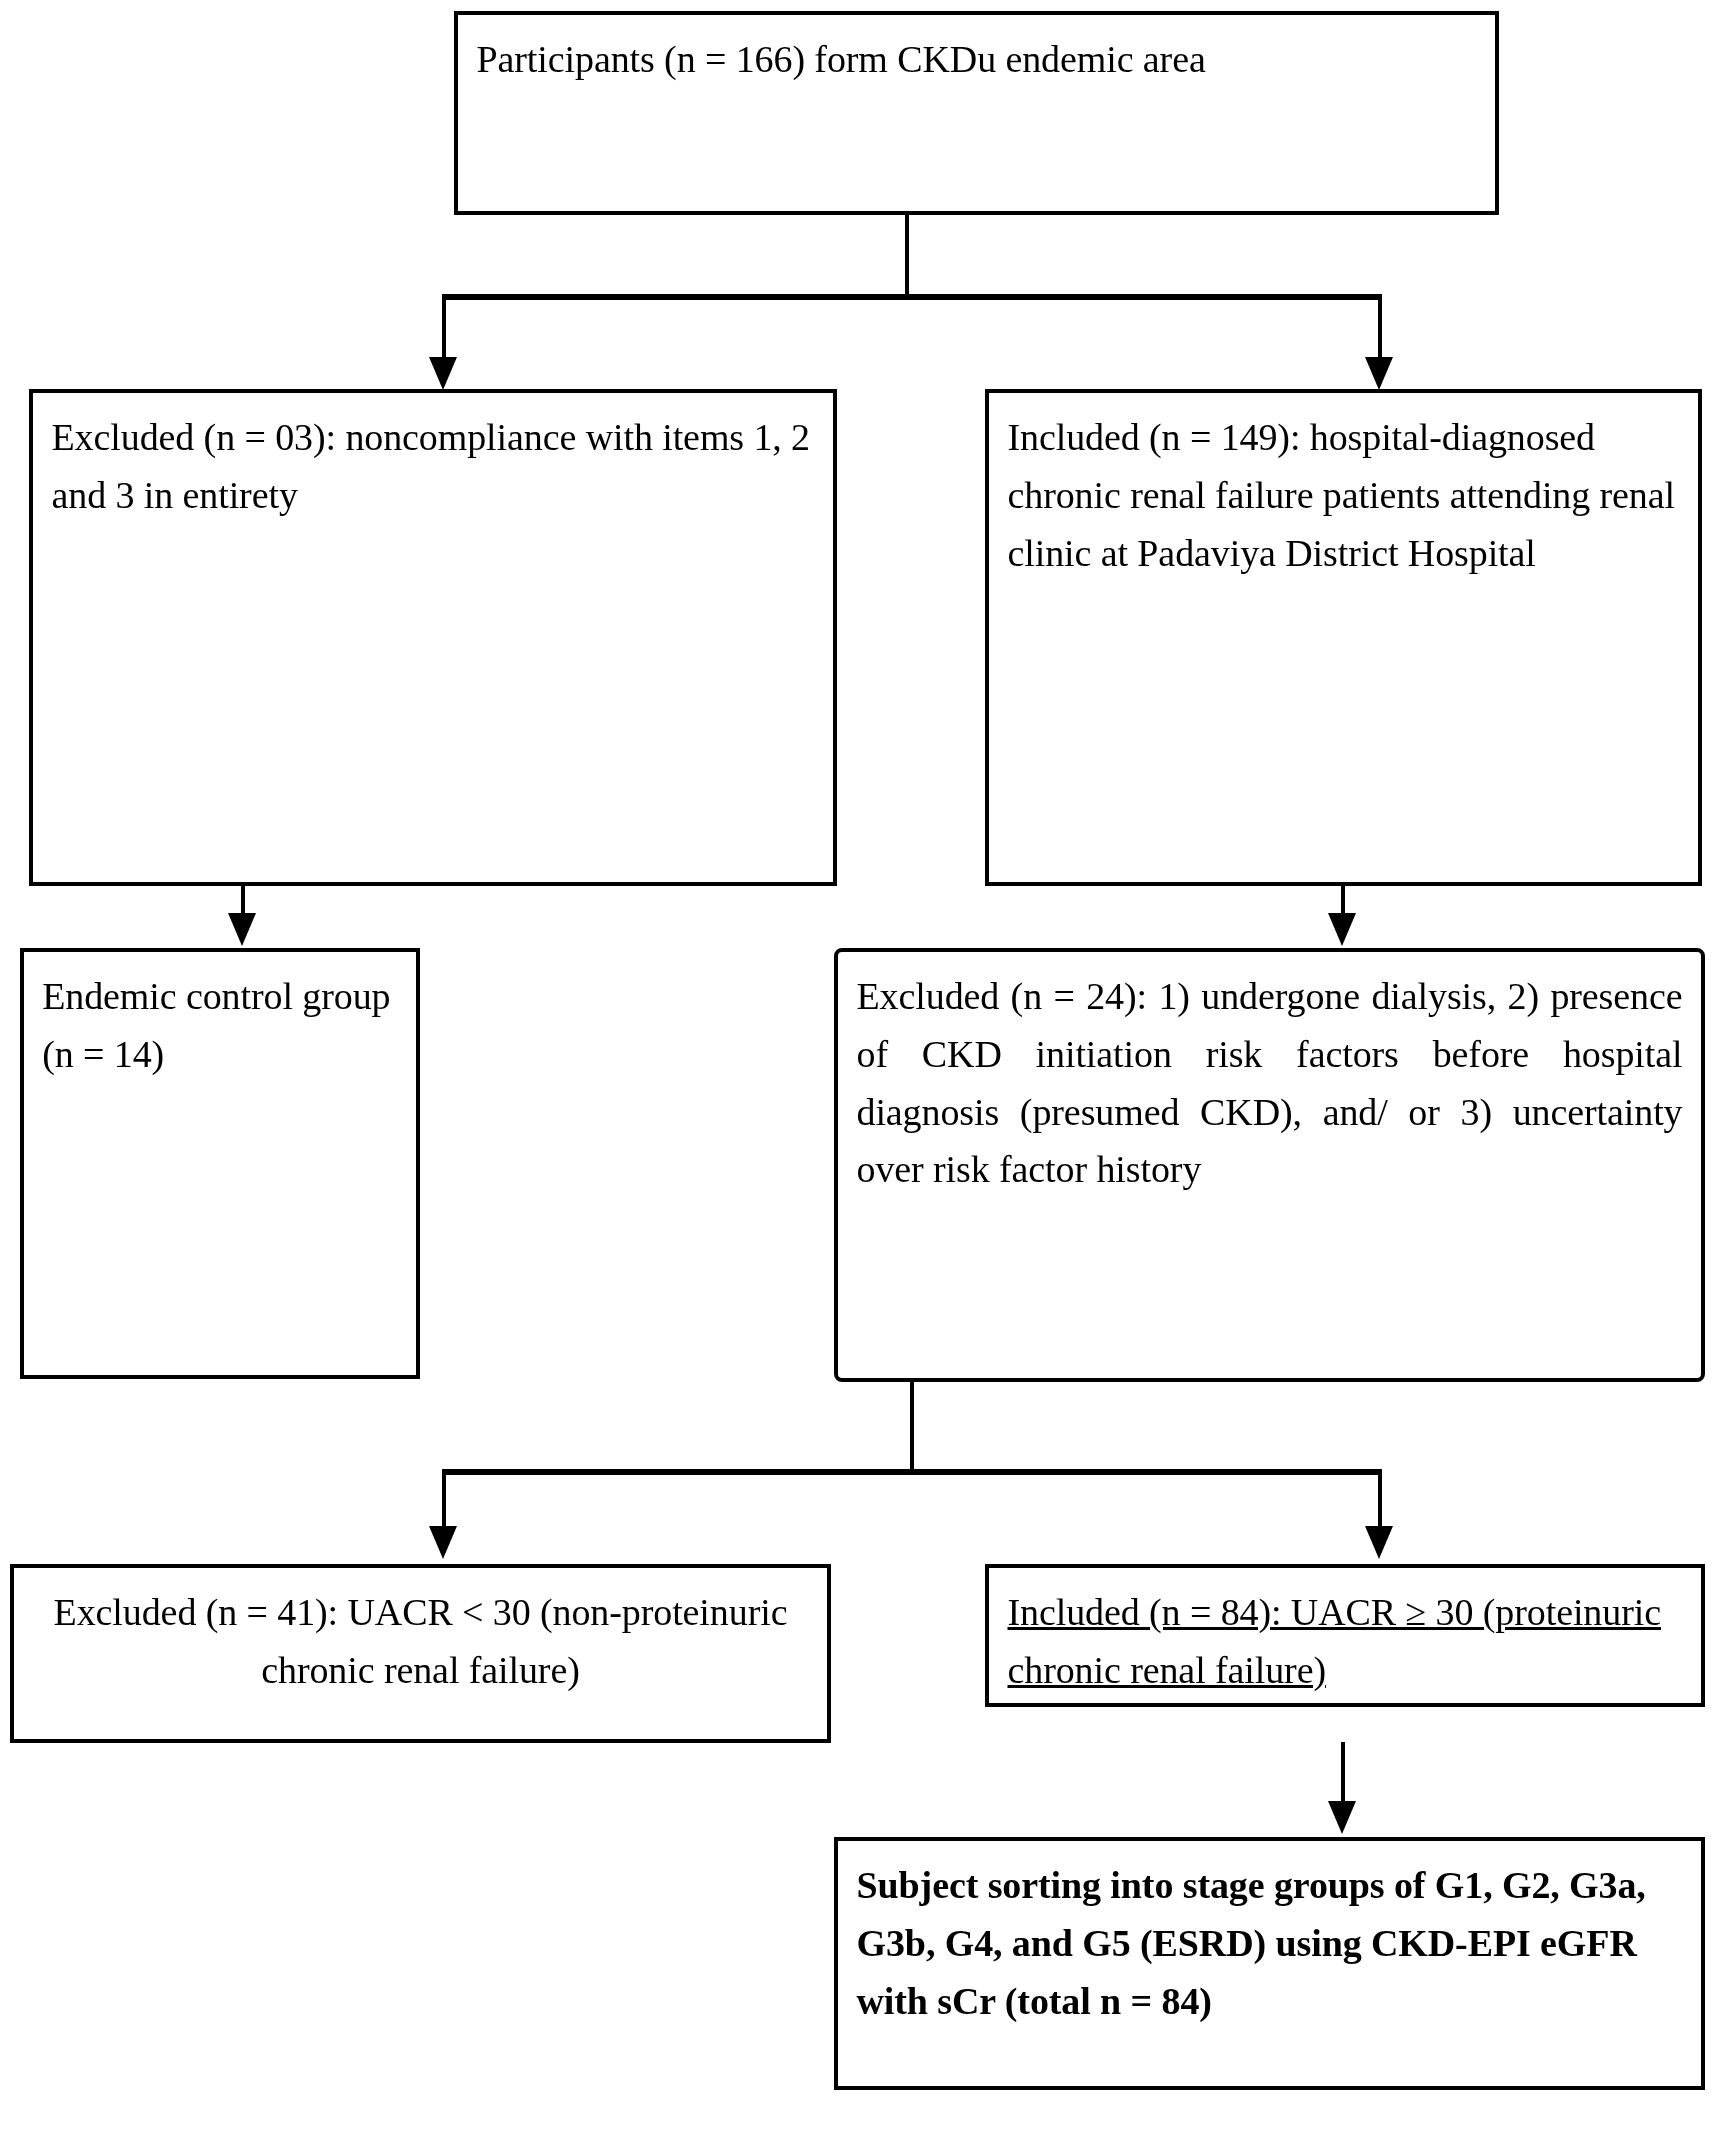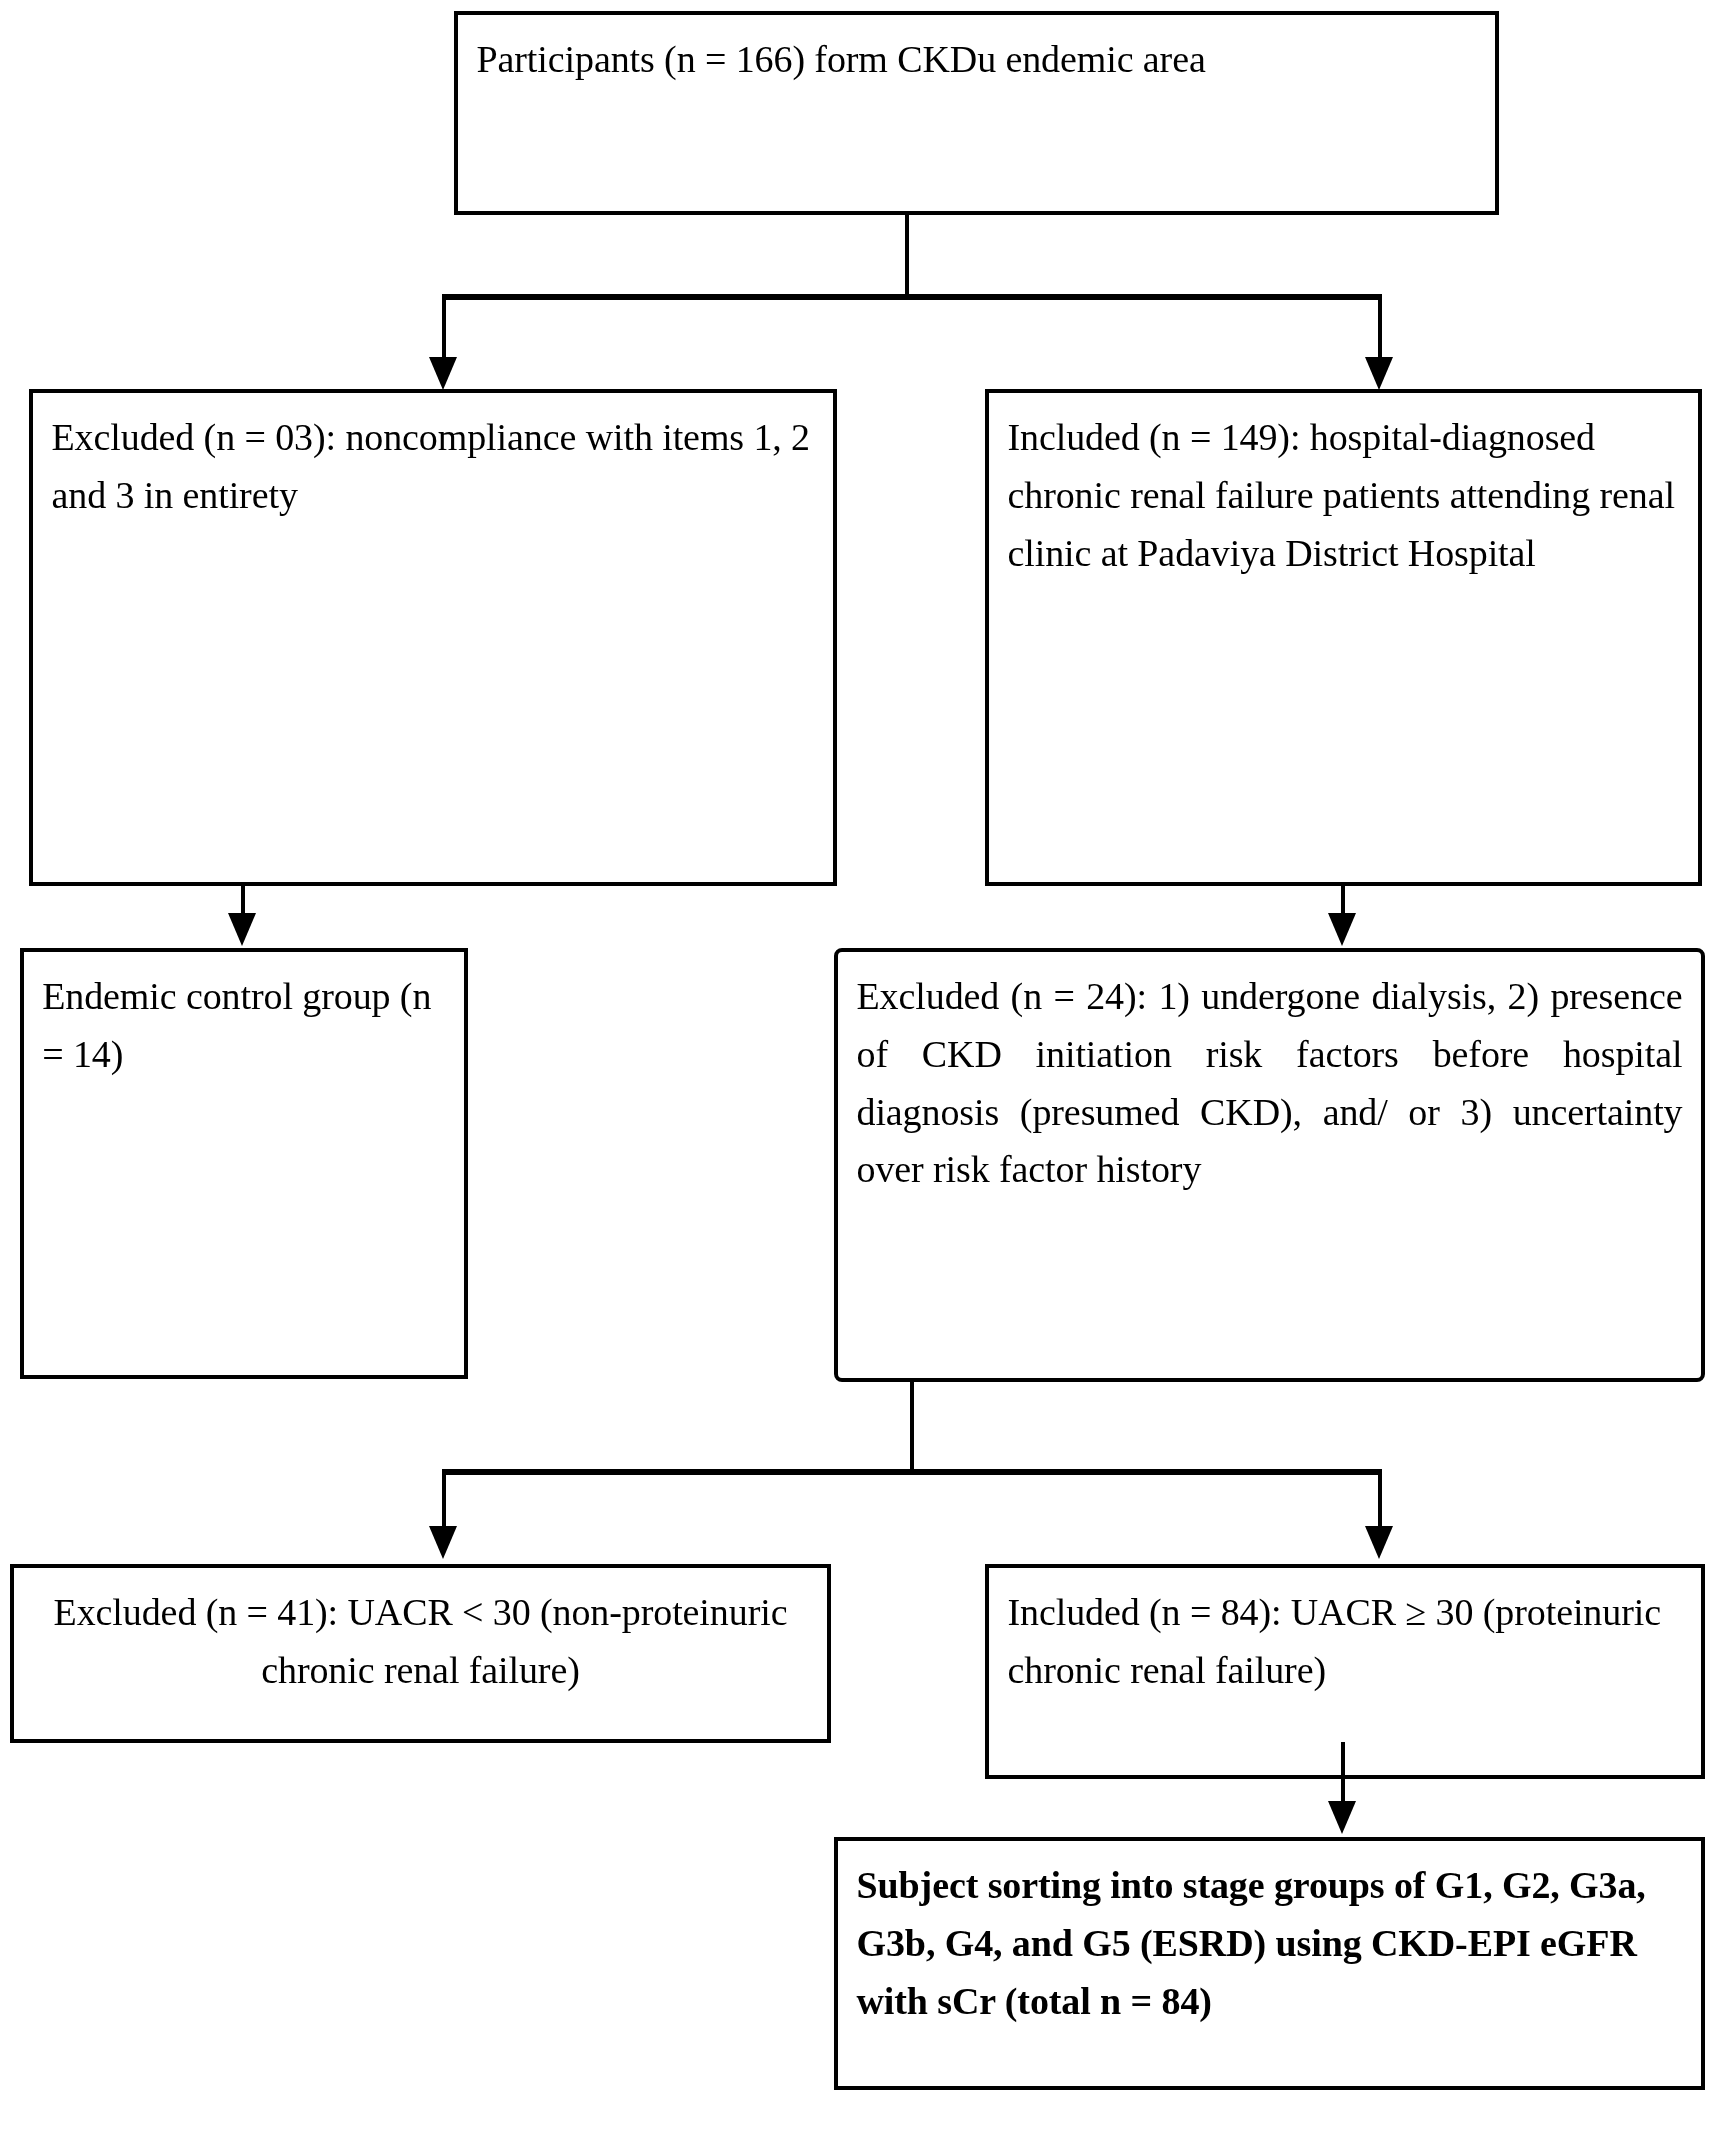--- a/index.html
+++ b/index.html
@@ -73,40 +73,40 @@
   <div class="node" style="left:985px; top:389px; width:717px; height:497px;">
     <p>Included (n = 149): hospital-diagnosed chronic renal failure patients attending renal clinic at Padaviya District  Hospital</p>
   </div>
 
   <div class="edge vline" style="left:241px; top:886px; width:4.3px; height:34px;"></div>
   <div class="arrowhead" style="left:228px; top:913px;"></div>
 
   <div class="edge vline" style="left:1341px; top:886px; width:4.3px; height:34px;"></div>
   <div class="arrowhead" style="left:1328px; top:913px;"></div>
 
-  <div class="node" style="left:19.7px; top:948px; width:448px; height:431px;">
+  <div class="node" style="left:19.7px; top:948px; width:400px; height:431px;">
     <p>Endemic control group (n = 14)</p>
   </div>
 
   <div class="node" style="left:834px; top:948px; width:871px; height:434px;border-radius:8px;">
     <p class="just">Excluded (n = 24): 1) undergone dialysis, 2) presence of CKD initiation risk factors before hospital diagnosis (presumed CKD), and/ or 3)  uncertainty over risk factor history</p>
   </div>
 
   <div class="edge vline" style="left:910px; top:1382px; width:4.3px; height:91px;"></div>
   <div class="edge hline" style="left:442px; top:1469px; width:940px; height:5.5px;"></div>
   <div class="edge vline" style="left:442px; top:1474px; width:4.3px; height:62px;"></div>
   <div class="arrowhead" style="left:429px; top:1526px;"></div>
   <div class="edge vline" style="left:1378px; top:1474px; width:4.3px; height:62px;"></div>
   <div class="arrowhead" style="left:1365px; top:1526px;"></div>
 
   <div class="node" style="left:10px; top:1564px; width:821px; height:179px;text-align:center;">
     <p>Excluded (n = 41): UACR &lt; 30 (non-proteinuric chronic renal failure)</p>
   </div>
 
-  <div class="node" style="left:985px; top:1564px; width:720px; height:215px;">
+  <div class="node" style="left:985px; top:1564px; width:720px; height:143px;text-decoration:underline;">
     <p>Included (n = 84): UACR ≥ 30 (proteinuric chronic renal failure)</p>
   </div>
 
   <div class="edge vline" style="left:1341px; top:1742px; width:4.3px; height:66px;"></div>
   <div class="arrowhead" style="left:1328px; top:1801px;"></div>
 
   <div class="node" style="left:834px; top:1837px; width:871px; height:253px;font-weight:bold;">
     <p>Subject sorting into stage groups of G1, G2, G3a, G3b, G4, and G5 (ESRD) using CKD-EPI eGFR with sCr (total n = 84)</p>
   </div>
 

